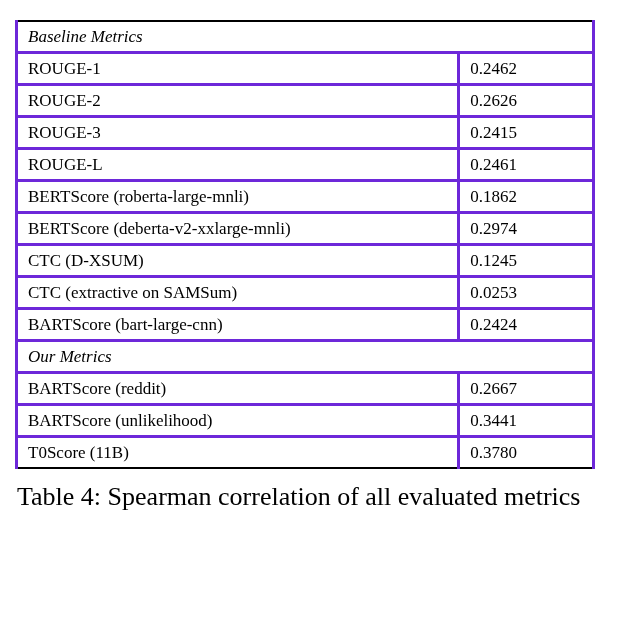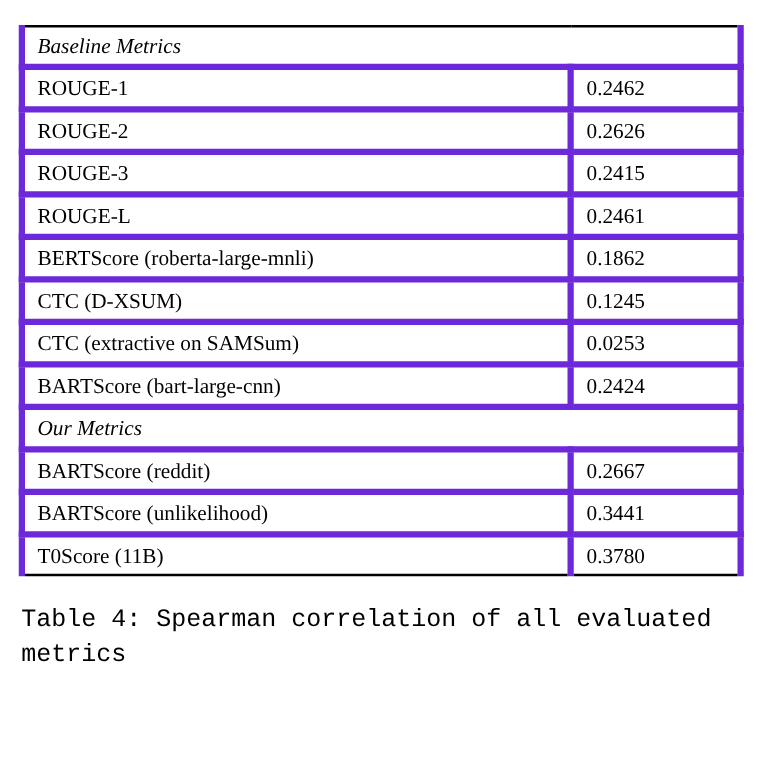--- a/index.html
+++ b/index.html
@@ -11,21 +11,21 @@
     .table-wrap {
       width: 580px;
     }
     table {
       border-collapse: collapse;
       width: 100%;
       font-size: 17px;
       line-height: 1.0;
     }
     td {
-      border: 5px solid #6d28d9;
+      border: 3px solid #6d28d9;
       padding: 6px 10px 6px 10px;
       vertical-align: middle;
     }
     td.section-header {
       font-style: italic;
     }
     td.label {
       width: 460px;
     }
     td.value {
@@ -39,23 +39,23 @@
       border-top: 2px solid #000;
     }
     tr.last-row td {
       border-bottom: 2px solid #000;
       margin-top: 32px;
     }
     td.wide {
       
     }
     .caption {
-      font-family: Liberation Mono, monospace;
-      font-size: 20px;
-      margin-top: 22px;
+      font-family: Liberation Serif, serif;
+      font-size: 26px;
+      margin-top: 10px;
       padding: 0 2px;
       line-height: 1.4;
     }
     .caption .tablenum {
     }
   </style>
 </head>
 <body>
 
 <div class="table-wrap">
@@ -78,20 +78,24 @@
         <td class="label">ROUGE-3</td>
         <td class="value">0.2415</td>
       </tr>
       <tr>
         <td class="label">ROUGE-L</td>
         <td class="value">0.2461</td>
       </tr>
       <tr>
         <td class="label">BERTScore (roberta-large-mnli)</td>
         <td class="value">0.1862</td>
+      </tr>
+      <tr>
+        <td class="label">BERTScore (deberta-v2-xxlarge-mnli)</td>
+        <td class="value">0.2974</td>
       </tr>
       <tr>
         <td class="label">CTC (D-XSUM)</td>
         <td class="value">0.1245</td>
       </tr>
       <tr>
         <td class="label">CTC (extractive on SAMSum)</td>
         <td class="value">0.0253</td>
       </tr>
       <tr>

